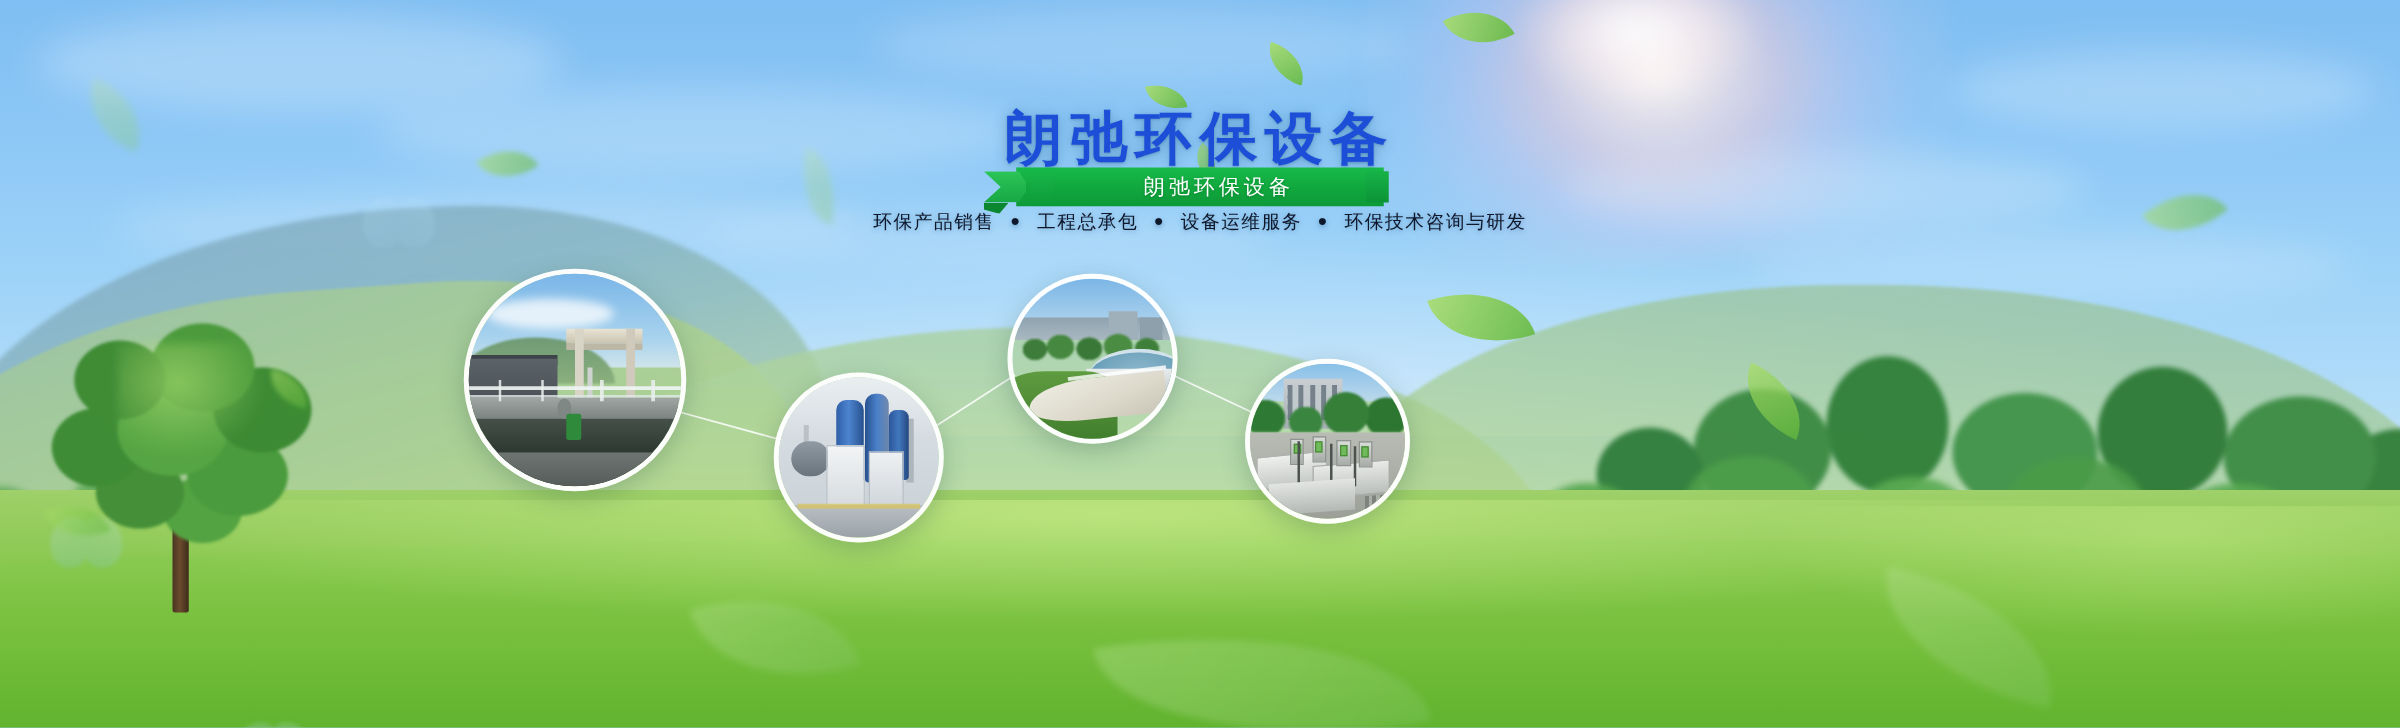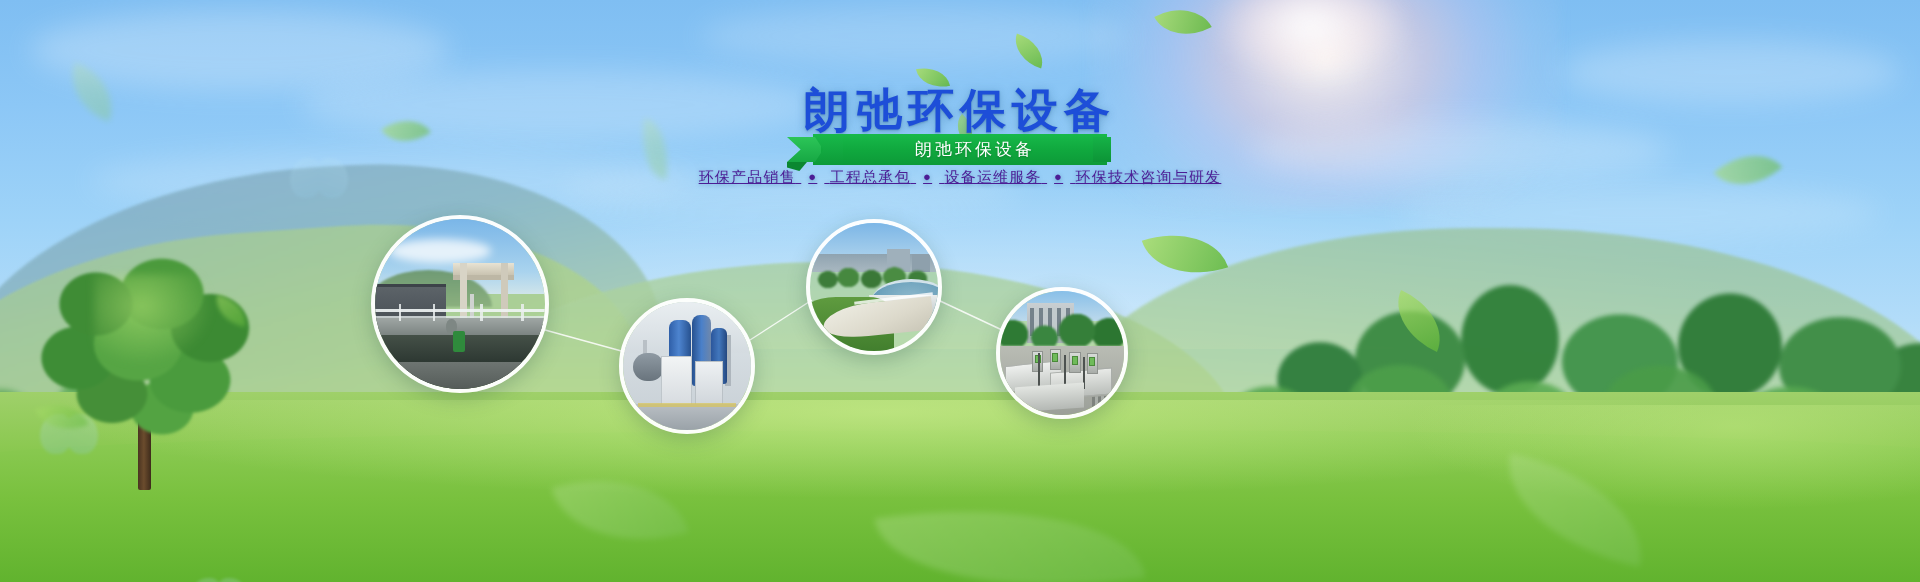--- a/index.html
+++ b/index.html
@@ -394,23 +394,22 @@
   }
   .ribbon-tail-r {
     position:absolute; right:-4px; top:3px;
     width:18px; height:25px;
     background:linear-gradient(180deg,#16b247,#0c9436);
   }
 
   .subtitle {
     position:absolute; left:0; right:0; top:168px;
     text-align:center;
-    font-size:15px; color:#4c1d95; letter-spacing:1.2px;
+    font-size:15px; color:#0f172a; letter-spacing:1.2px;
     text-shadow:0 1px 4px rgba(30,90,140,.42);
-    text-decoration:underline;
   }
   .subtitle .dot { margin:0 7px; font-size:13px; vertical-align:1px; }
 </style>
 </head>
 <body>
 
 <div class="banner">
 
   <div class="sky"></div>
   <div class="sky-lighten"></div>

